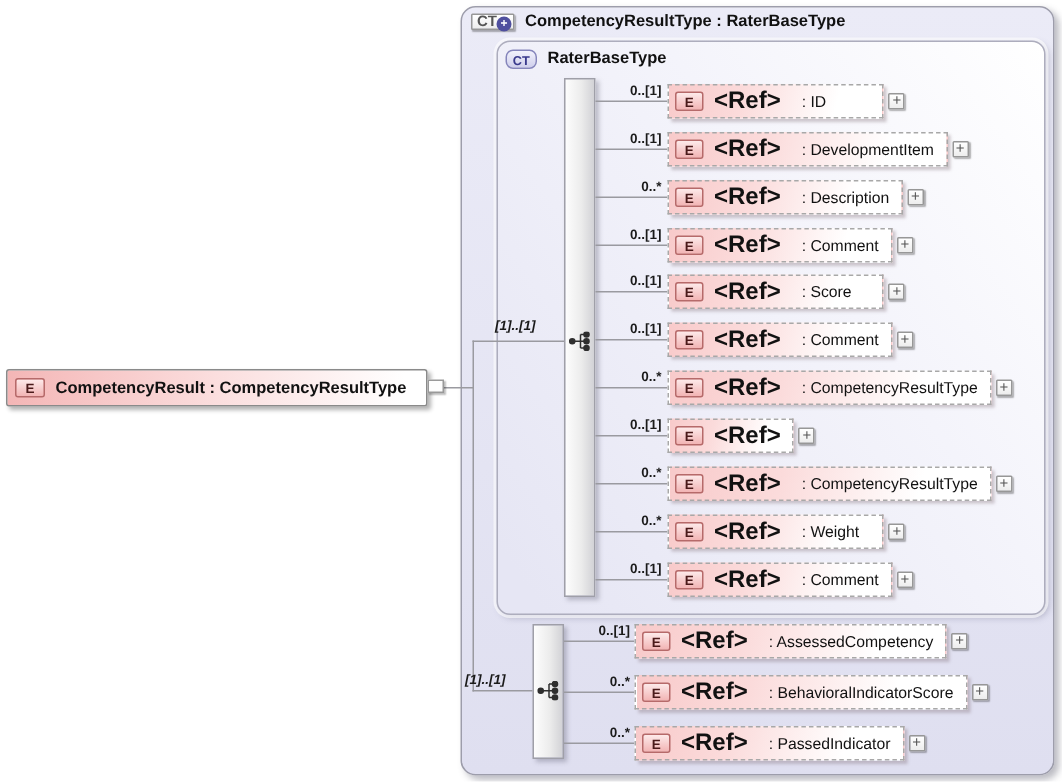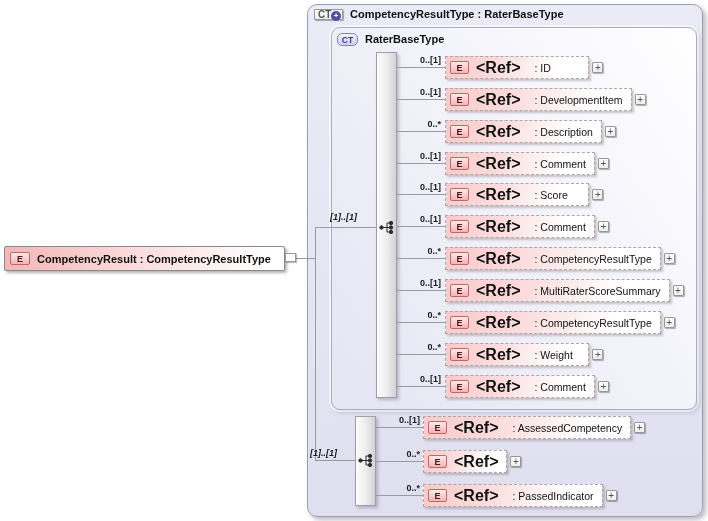--- a/index.html
+++ b/index.html
@@ -205,21 +205,20 @@
     </span>
     <span class="plus">+</span>
   </div>
 
   <div class="row t" style="left:397px;top:279px;">
     <span class="card">0..[1]</span>
     <span class="rline"></span>
     <span class="ebox">
       <span class="e-badge">E</span>
       <span class="ref">&lt;Ref&gt;</span>
-      <span class="ename">: MultiRaterScoreSummary</span>
     </span>
     <span class="plus">+</span>
   </div>
 
   <div class="row t" style="left:397px;top:311px;">
     <span class="card">0..*</span>
     <span class="rline"></span>
     <span class="ebox">
       <span class="e-badge">E</span>
       <span class="ref">&lt;Ref&gt;</span>
@@ -260,20 +259,21 @@
     </span>
     <span class="plus">+</span>
   </div>
 
   <div class="row b" style="left:376px;top:450px;">
     <span class="card">0..*</span>
     <span class="rline"></span>
     <span class="ebox">
       <span class="e-badge">E</span>
       <span class="ref">&lt;Ref&gt;</span>
+      <span class="ename">: BehavioralIndicatorScore</span>
     </span>
     <span class="plus">+</span>
   </div>
 
   <div class="row b" style="left:376px;top:484px;">
     <span class="card">0..*</span>
     <span class="rline"></span>
     <span class="ebox">
       <span class="e-badge">E</span>
       <span class="ref">&lt;Ref&gt;</span>

